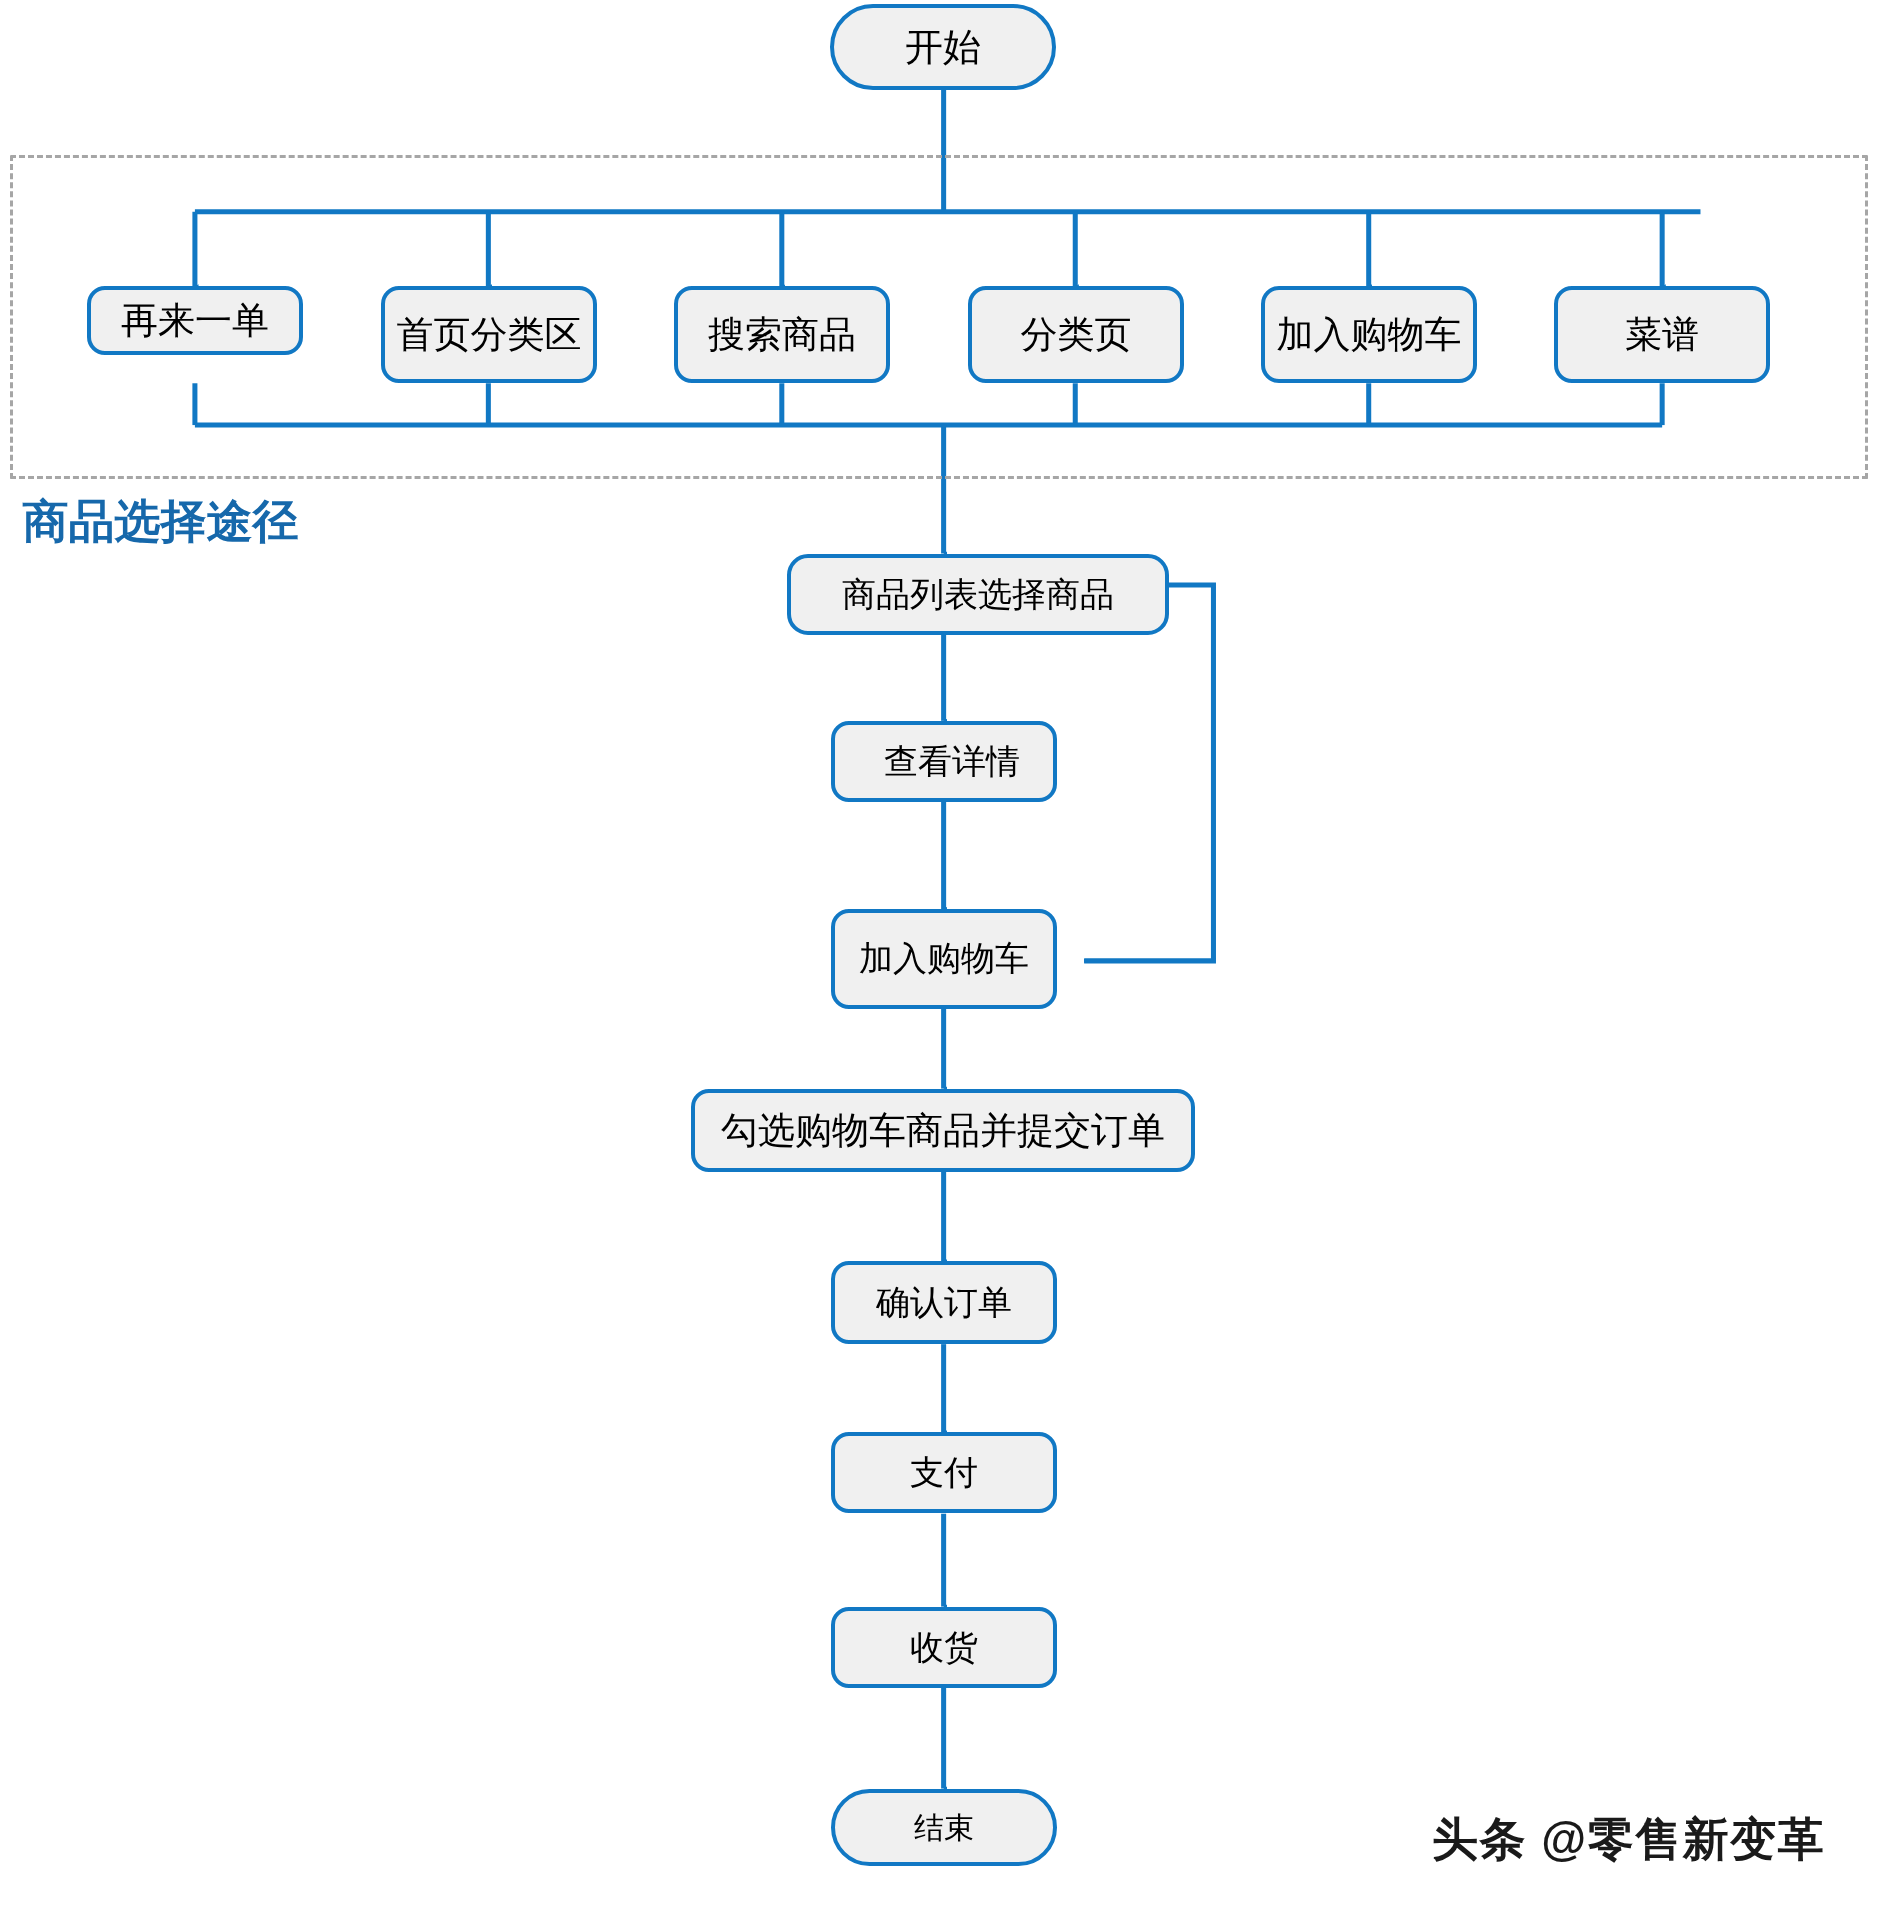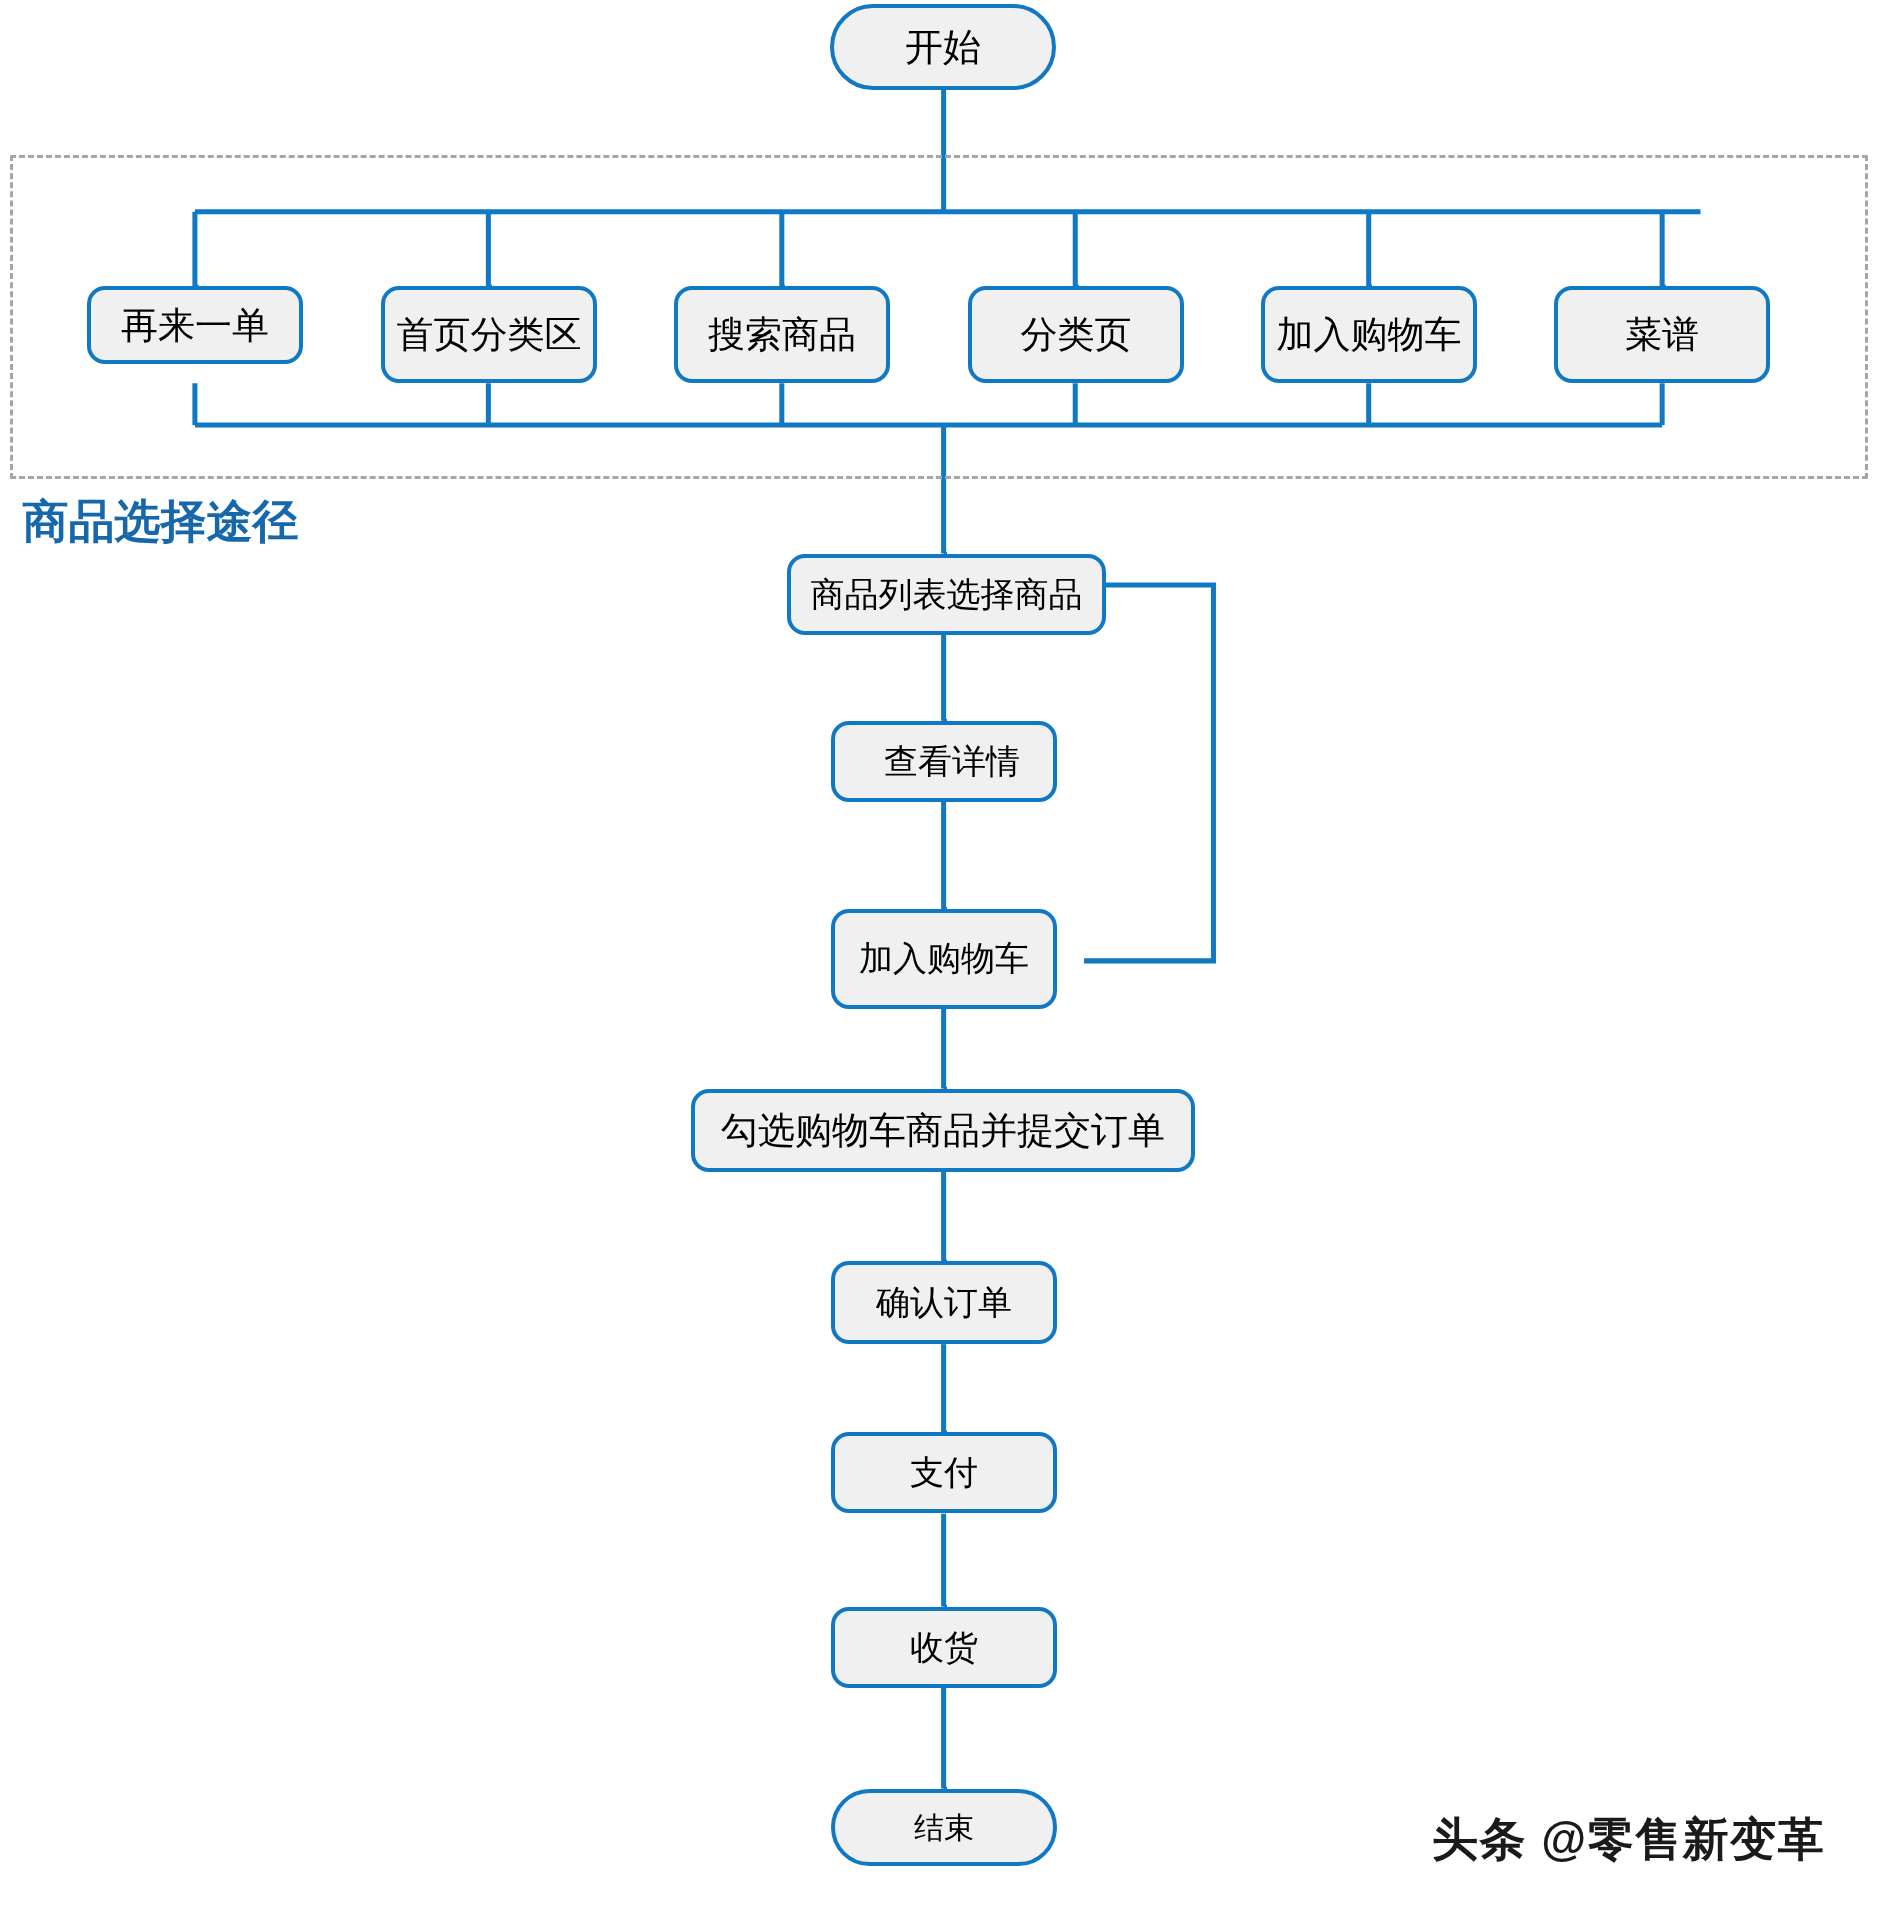--- a/index.html
+++ b/index.html
@@ -119,33 +119,33 @@
       <path d="M2437,4360 L2437,4620" marker-end="url(#arrow-down)"></path>
     </g>
   </svg>
 
   <div class="dashed-region" style="left:9.7px; top:155px; width:1858px; height:324px;"></div>
 
   <div class="group-label" style="left:22.5px; top:499px; font-size:46px;font-weight:bold;">商品选择途径</div>
 
   <div class="node pill" style="left:830px; top:3.9px; width:226px; height:86px; font-size:38px;">开始</div>
 
-  <div class="node rect" style="left:87px; top:286px; width:216px; height:78px; font-size:37px;">再来一单</div>
+  <div class="node rect" style="left:87px; top:286px; width:216px; height:69px; font-size:37px;">再来一单</div>
 
   <div class="node rect" style="left:381px; top:286px; width:216px; height:97px; font-size:37px;">首页分类区</div>
 
   <div class="node rect" style="left:674px; top:286px; width:216px; height:97px; font-size:37px;">搜索商品</div>
 
   <div class="node rect" style="left:968px; top:286px; width:216px; height:97px; font-size:37px;">分类页</div>
 
   <div class="node rect" style="left:1261px; top:286px; width:216px; height:97px; font-size:37px;">加入购物车</div>
 
   <div class="node rect" style="left:1554px; top:286px; width:216px; height:97px; font-size:37px;">菜谱</div>
 
-  <div class="node rect" style="left:787px; top:554px; width:319px; height:81px; font-size:34px;">商品列表选择商品</div>
+  <div class="node rect" style="left:787px; top:554px; width:382px; height:81px; font-size:34px;border-radius:21px;">商品列表选择商品</div>
 
   <div class="node rect" style="left:831px; top:721px; width:226px; height:81px; font-size:34px;padding-left:16px;">查看详情</div>
 
   <div class="node rect" style="left:831px; top:909px; width:226px; height:100px; font-size:34px;">加入购物车</div>
 
   <div class="node rect" style="left:691px; top:1089px; width:504px; height:83px; font-size:37px;">勾选购物车商品并提交订单</div>
 
   <div class="node rect" style="left:831px; top:1261px; width:226px; height:83px; font-size:34px;">确认订单</div>
 
   <div class="node rect" style="left:831px; top:1432px; width:226px; height:81px; font-size:34px;">支付</div>

